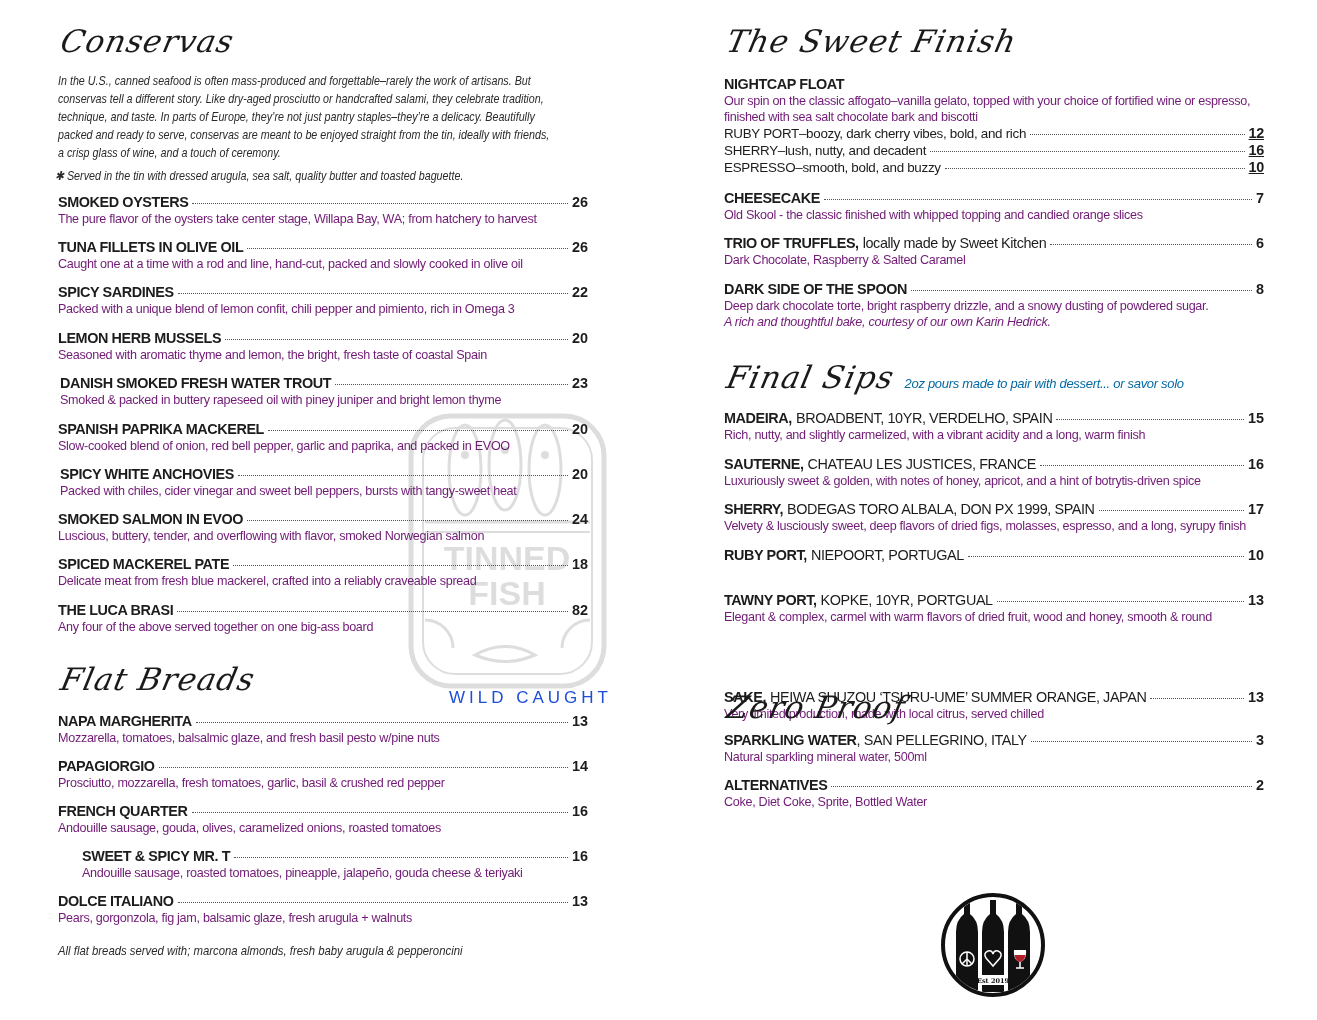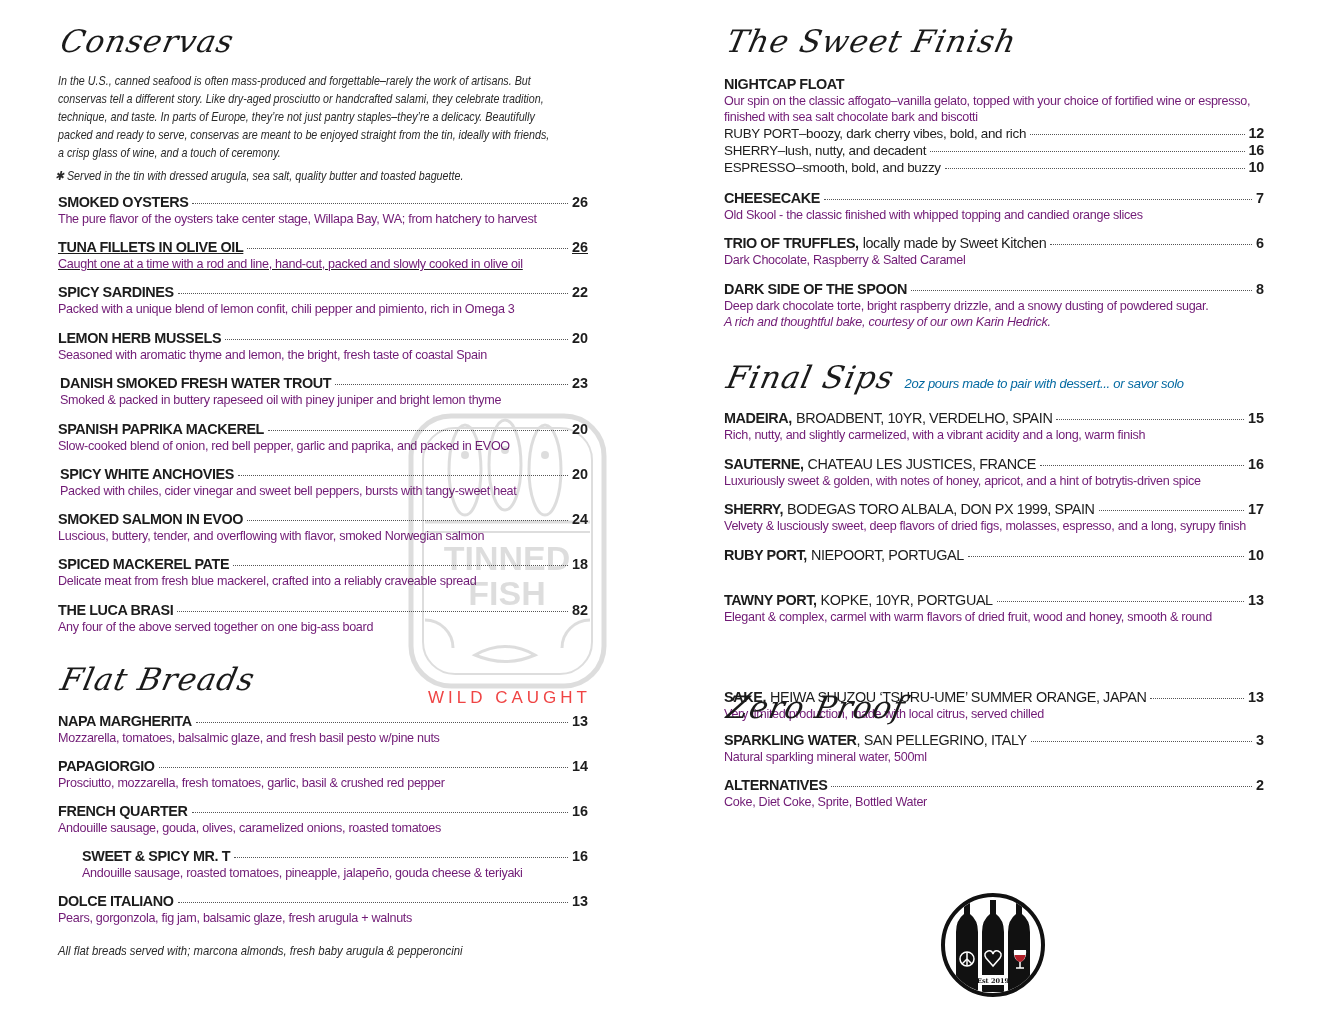--- a/index.html
+++ b/index.html
@@ -69,35 +69,35 @@
   .desc-it { font-style: italic; }
 
   .opt-line {
     display: flex;
     align-items: baseline;
     font-size: 13.4px;
     line-height: 17px;
     white-space: nowrap;
     letter-spacing: -0.3px;
   }
-  .opt-line .price { font-size: 14.4px; }
+  .opt-line .price { font-size: 14.4px; text-decoration: underline; }
 
   .watermark {
     position: absolute;
     left: 405px; top: 410px;
     width: 205px; height: 300px;
     opacity: 0.16;
     pointer-events: none;
   }
   .wild-caught {
     position: absolute;
-    left: 428px; top: 688px;
+    left: 449px; top: 688px;
     font-size: 17px;
     letter-spacing: 4px;
-    color: #ef4444;
+    color: #1d4ed8;
     font-weight: normal;
   }
 
   .footer-note {
     position: absolute;
     left: 58px; top: 944px;
     font-style: italic;
     font-size: 12.6px;
     color: #2a2a2a;
     transform: scaleX(0.9);
@@ -135,21 +135,21 @@
   <div style="position:absolute; top:169px; left:-3px;" class="note">✱ Served in the tin with dressed arugula, sea salt, quality butter and toasted baguette.</div>
 
   <div class="item" style="top:194px;">
     <div class="item-line">
         <span class="item-name">SMOKED OYSTERS</span>
         <span class="leader"></span>
         <span class="price">26</span>
       </div>
     <div class="desc">The pure flavor of the oysters take center stage, Willapa Bay, WA; from hatchery to harvest</div>
   </div>
-  <div class="item" style="top:239px;text-decoration:underline;">
+  <div class="item" style="top:239px;">
     <div class="item-line">
         <span class="item-name">TUNA FILLETS IN OLIVE OIL</span>
         <span class="leader"></span>
         <span class="price">26</span>
       </div>
     <div class="desc">Caught one at a time with a rod and line, hand-cut, packed and slowly cooked in olive oil</div>
   </div>
   <div class="item" style="top:284px;">
     <div class="item-line">
         <span class="item-name">SPICY SARDINES</span>

